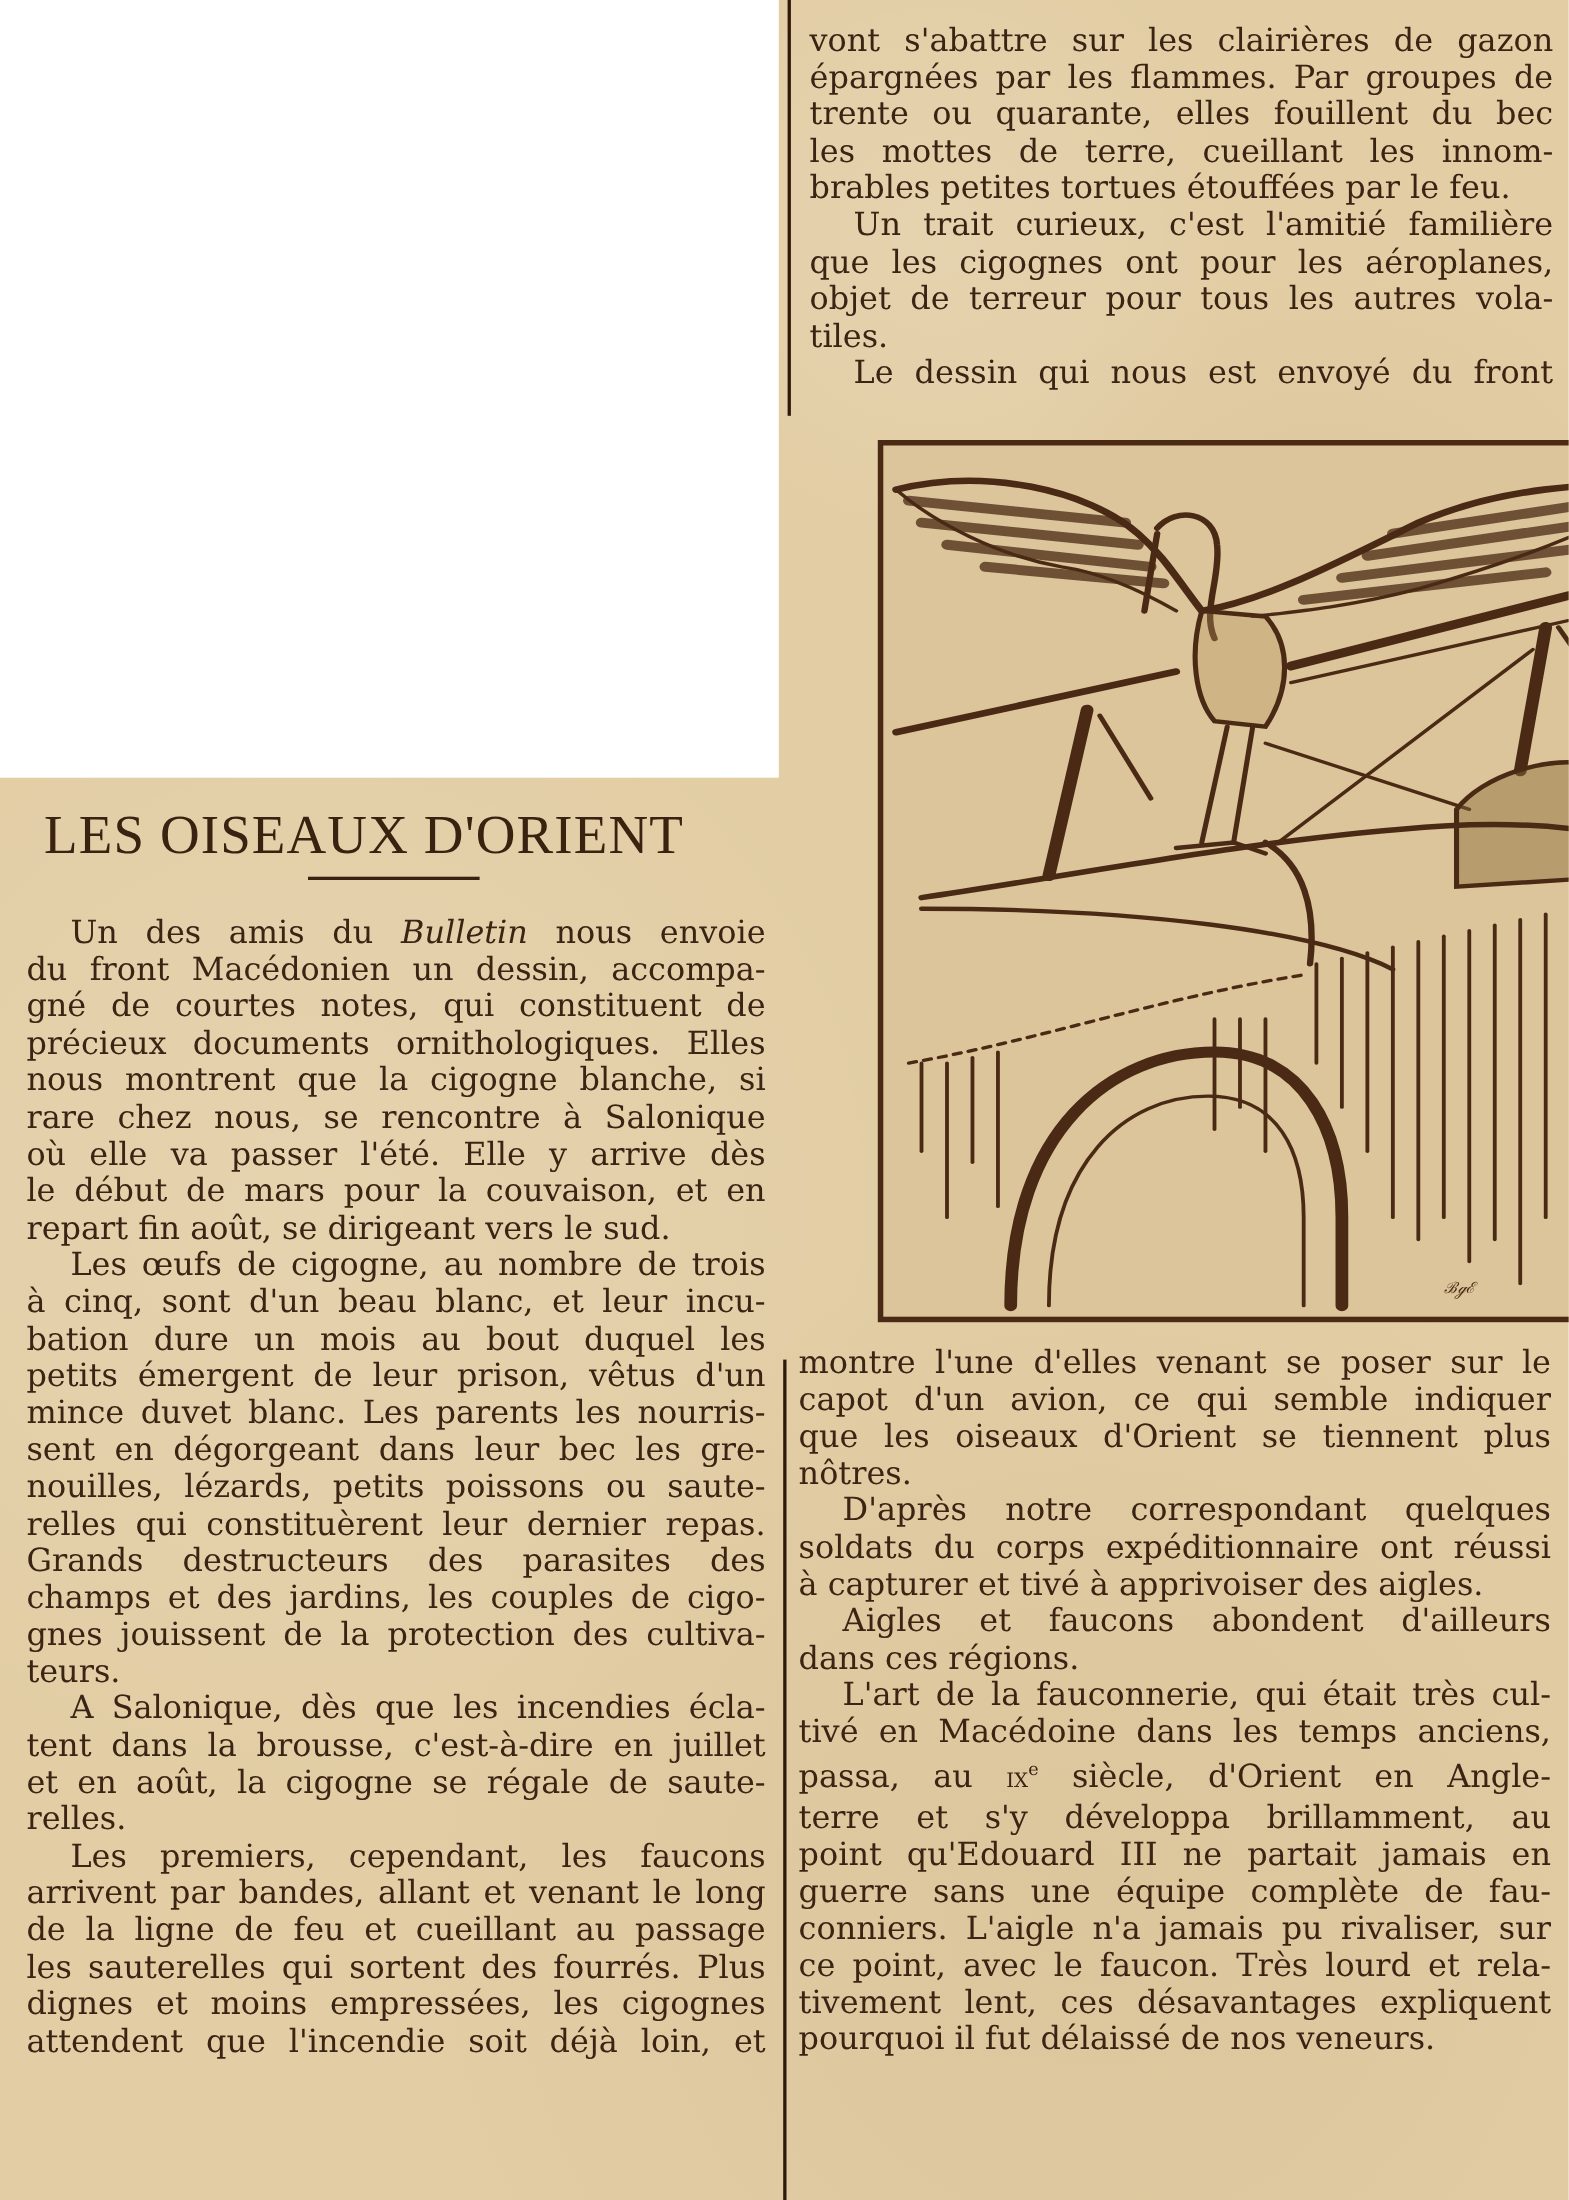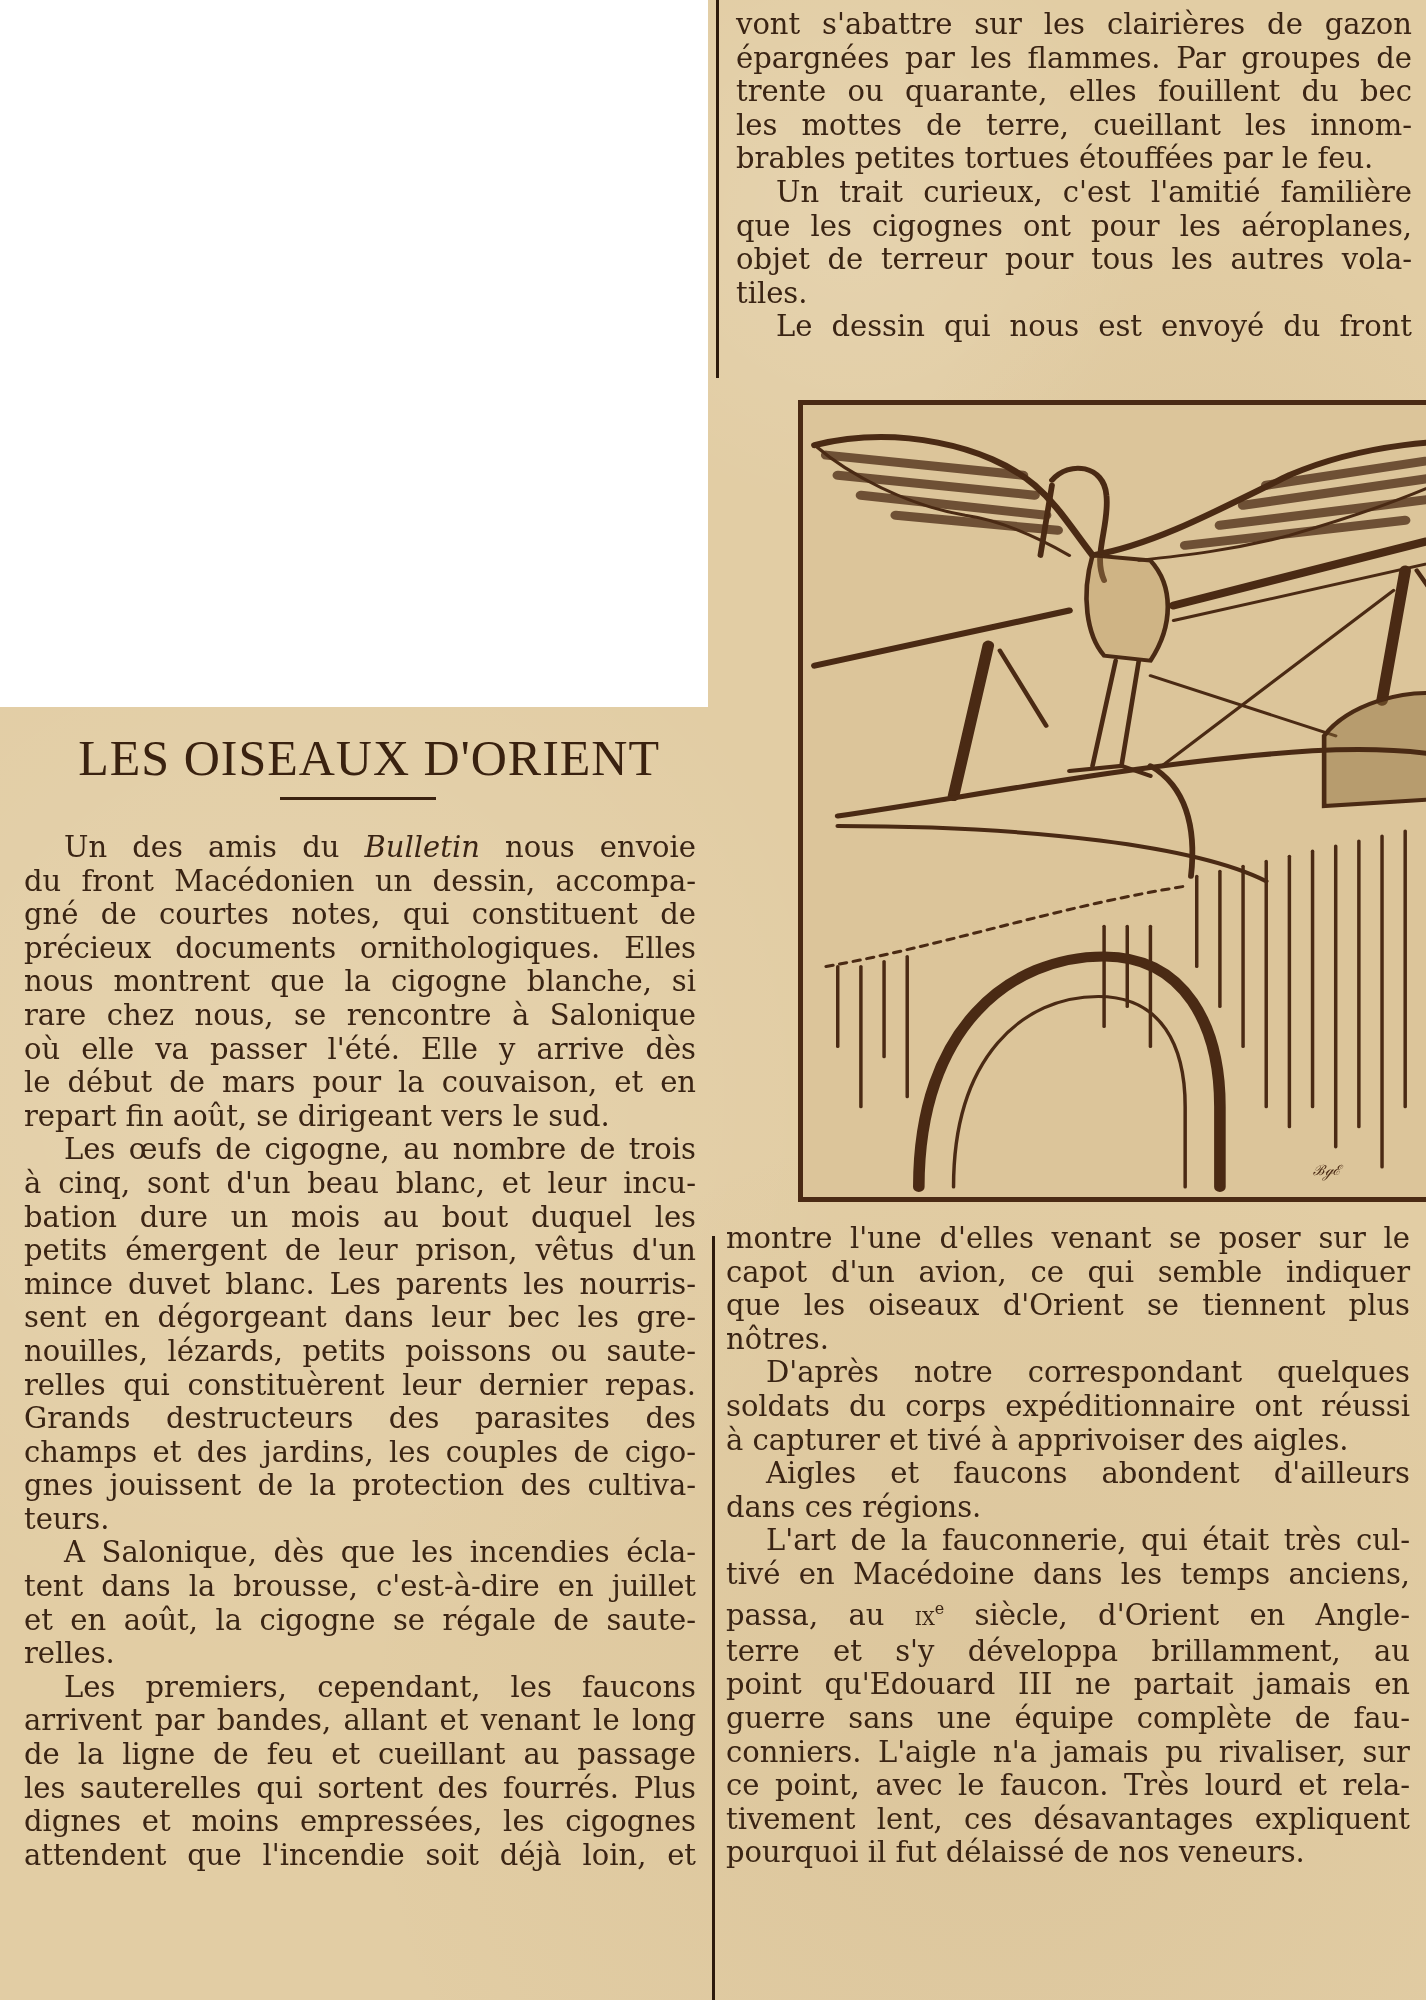--- a/index.html
+++ b/index.html
@@ -21,29 +21,29 @@
     .rule-v { position: absolute; background: #2d1a0c; width: 3px; }
     .rule-top { left: 716px; top: 0; height: 378px; }
     .rule-bottom { left: 712px; top: 1236px; height: 764px; }
 
     .col { position: absolute; font-size: 29px; line-height: 33.6px; text-align: justify; }
     .col p { margin: 0; text-indent: 40px; }
     .col p.noindent { text-indent: 0; }
     .line { display: block; text-align: justify; text-align-last: justify; white-space: nowrap; }
     .line.last { text-align-last: left; }
 
-    .col-right-top { left: 736px; top: 8px; width: 676px; }
+    .col-right-top { left: 736px; top: 20px; width: 676px; }
     .col-left { left: 24px; top: 831px; width: 672px; }
     .col-right-bottom { left: 726px; top: 1222px; width: 684px; }
 
     .headline {
       position: absolute; left: 40px; top: 728px; width: 620px;
       font-family: "Liberation Serif", "DejaVu Serif", serif;
       font-size: 50px; letter-spacing: 1px; line-height: 60px;
-      color: #3a2210; text-align: right; white-space: nowrap;
+      color: #3a2210; text-align: left; white-space: nowrap;
     }
     .headline-rule {
       position: absolute; left: 280px; top: 797px; width: 156px; height: 3px;
       background: #3a2210;
     }
 
     .figure {
       position: absolute; left: 754px; top: 400px; width: 728px; height: 802px;
       border: 5px solid #4a2a14; box-sizing: border-box; background: #dcc59a; margin-left: 44px;
     }

